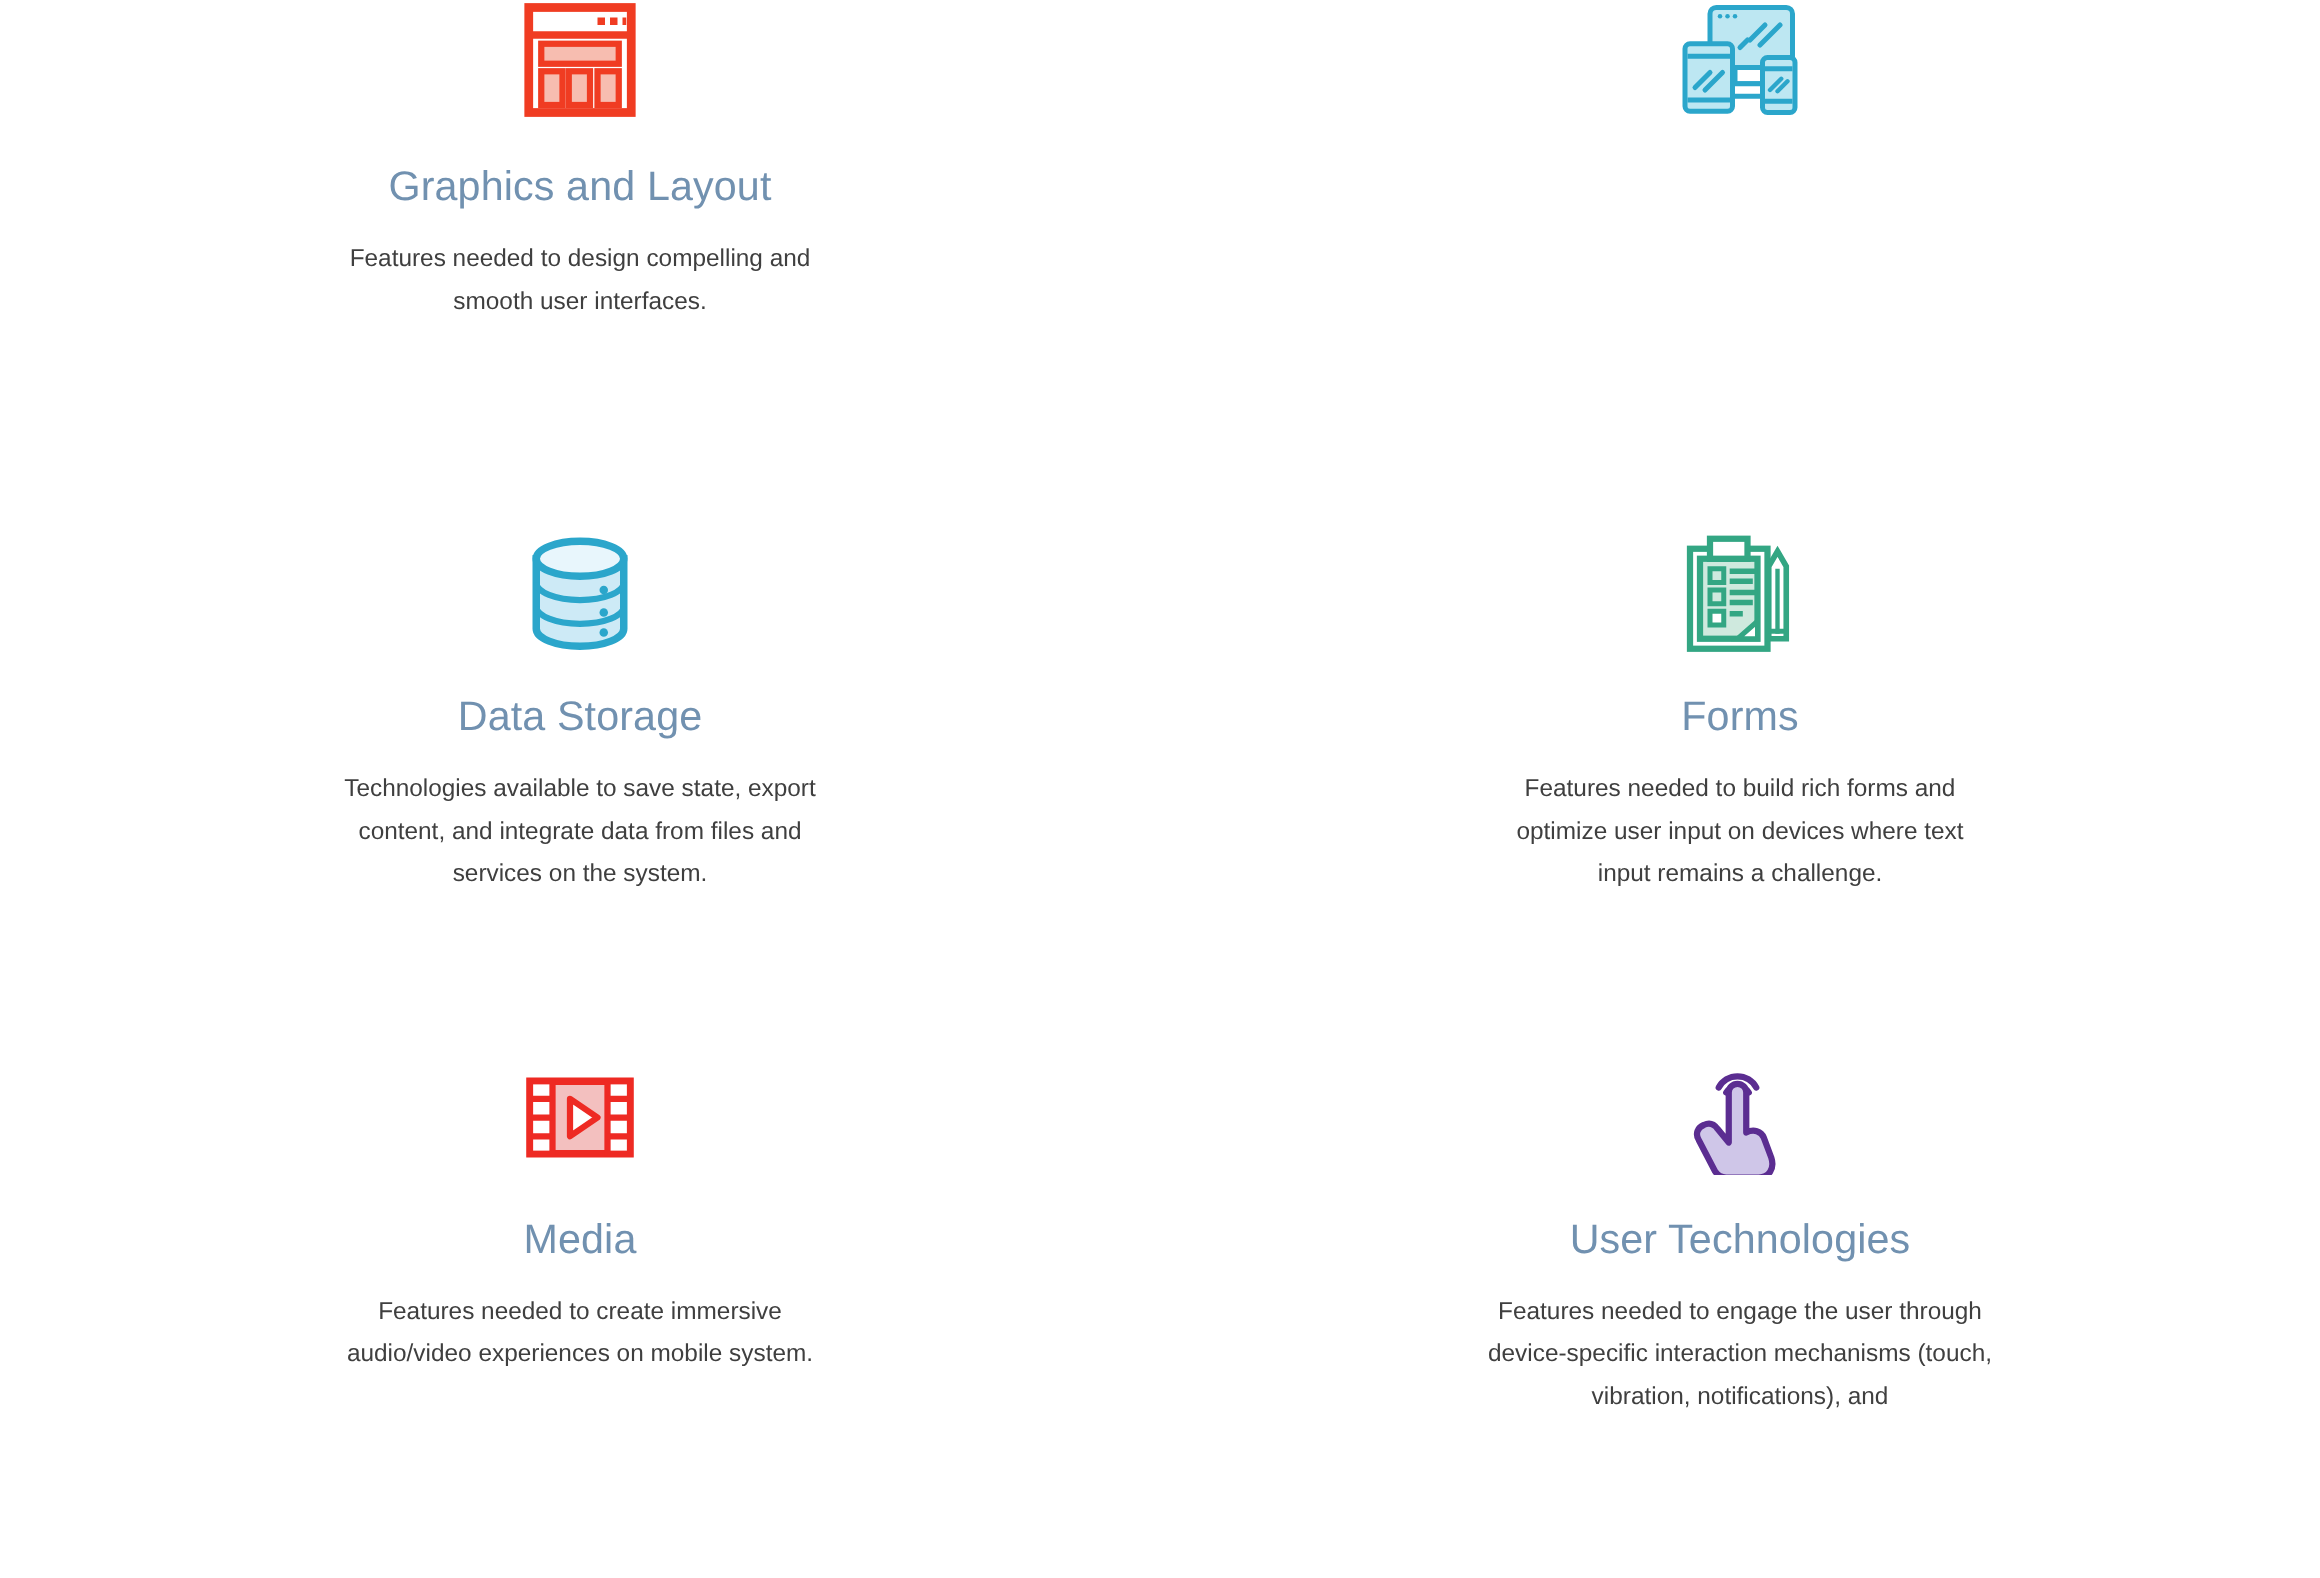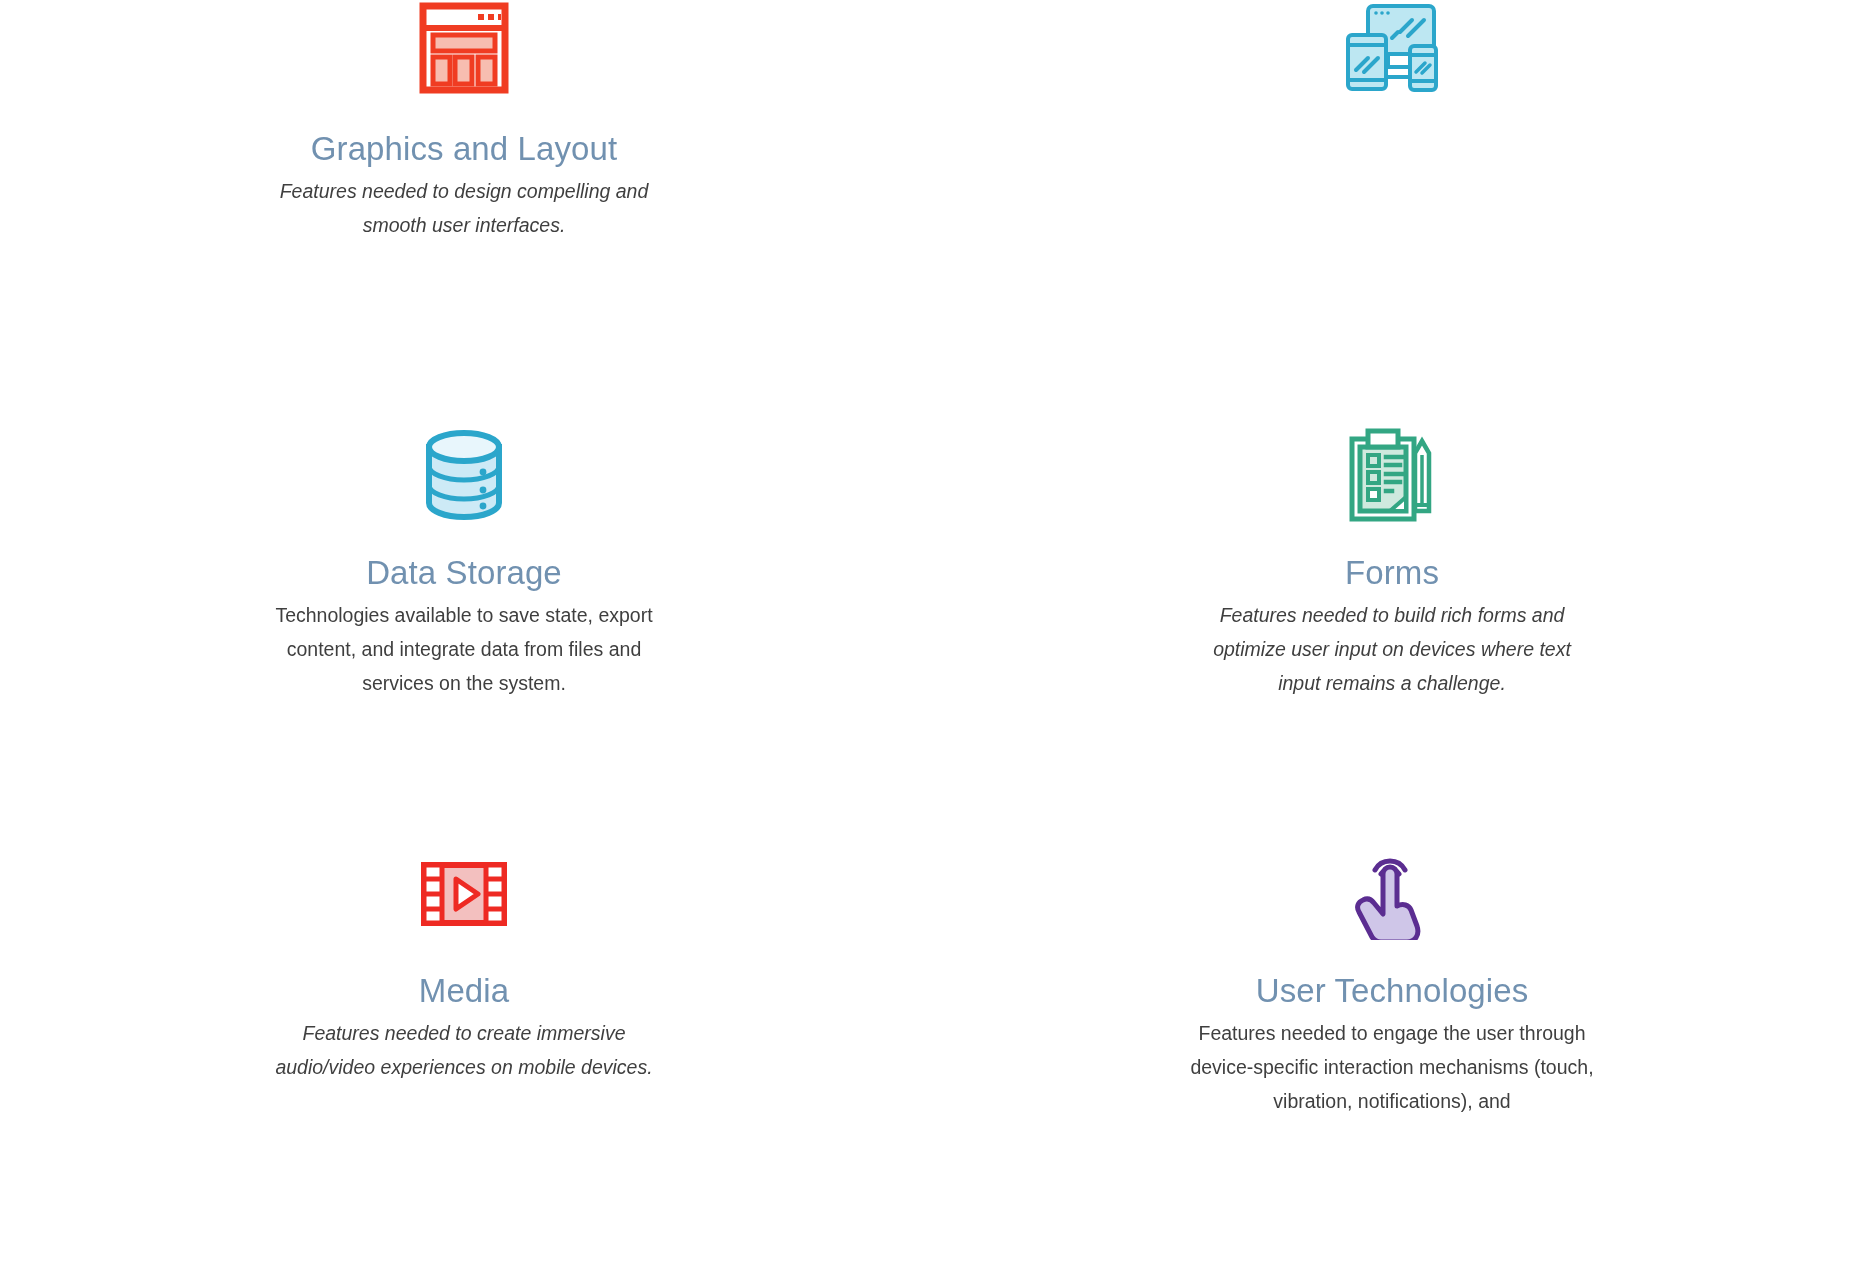--- a/index.html
+++ b/index.html
@@ -35,36 +35,36 @@
     display: flex;
     align-items: flex-start;
     justify-content: center;
   }
 
   .feature-title {
     font-size: 33px;
     font-weight: 400;
     color: #7191b0;
     line-height: 1.18;
-    margin: 0;
+    margin: 16px;
     text-align: center;
     letter-spacing: 0.1px;
   }
 
   .feature-desc {
     font-size: 19.5px;
     color: #3f3f3f;
     line-height: 1.74;
     text-align: center;
     margin: 6px 0 0 0;
     max-width: 470px;
   }
 
   
-  .col-left .feature-desc  { max-width: 420px; font-style: italic; }
+  .col-left .feature-desc  { max-width: 420px; }
   .col-right .feature-desc { max-width: 432px; }
 
   .card-graphics .feature-desc { max-width: 405px; }
   .card-device   .feature-desc { max-width: 432px; }
   .card-forms    .feature-desc { max-width: 392px; }
   .card-storage  .feature-desc { max-width: 412px; }
   .card-media    .feature-desc { max-width: 410px; }
   .card-user     .feature-desc { max-width: 420px; }
 
   
@@ -194,21 +194,21 @@
           <line x1="5" y1="33" x2="22" y2="33"></line>
           <line x1="5" y1="48" x2="22" y2="48"></line>
           <line x1="66" y1="18" x2="84" y2="18"></line>
           <line x1="66" y1="33" x2="84" y2="33"></line>
           <line x1="66" y1="48" x2="84" y2="48"></line>
         </g>
         <path d="M36 18 L58 33 L36 48 z" fill="#ffffff" stroke="#ee2a23" stroke-width="5" stroke-linejoin="round"></path>
       </svg>
     </div>
     <h3 class="feature-title">Media</h3>
-    <p class="feature-desc">Features needed to create immersive audio/video experiences on mobile devices.</p>
+    <p class="feature-desc">Features needed to create immersive audio/video experiences on mobile system.</p>
   </div>
 
   <div class="feature-card col-right row-3 card-user">
     <div class="icon-wrap">
       <svg width="78" height="92" viewBox="0 0 78 92" aria-hidden="true">
         <g fill="none" stroke="#5b2d91" stroke-width="5" stroke-linecap="round">
           <path d="M22 22 A17 17 0 0 1 52 22"></path>
           <path d="M28 26 A11 11 0 0 1 46 26"></path>
         </g>
         <path d="M30 26 a7 7 0 0 1 14 0 v32 c6 -3 12 -1 14 4 l6 16 c3 9 -2 16 -10 16 H28 c-4 0 -7 -2 -9 -5 L6 64 c-3 -5 -1 -10 4 -12 4 -2 8 -1 11 3 l9 11 z" fill="#cfc6e8" stroke="#5b2d91" stroke-width="5" stroke-linejoin="round"></path>

